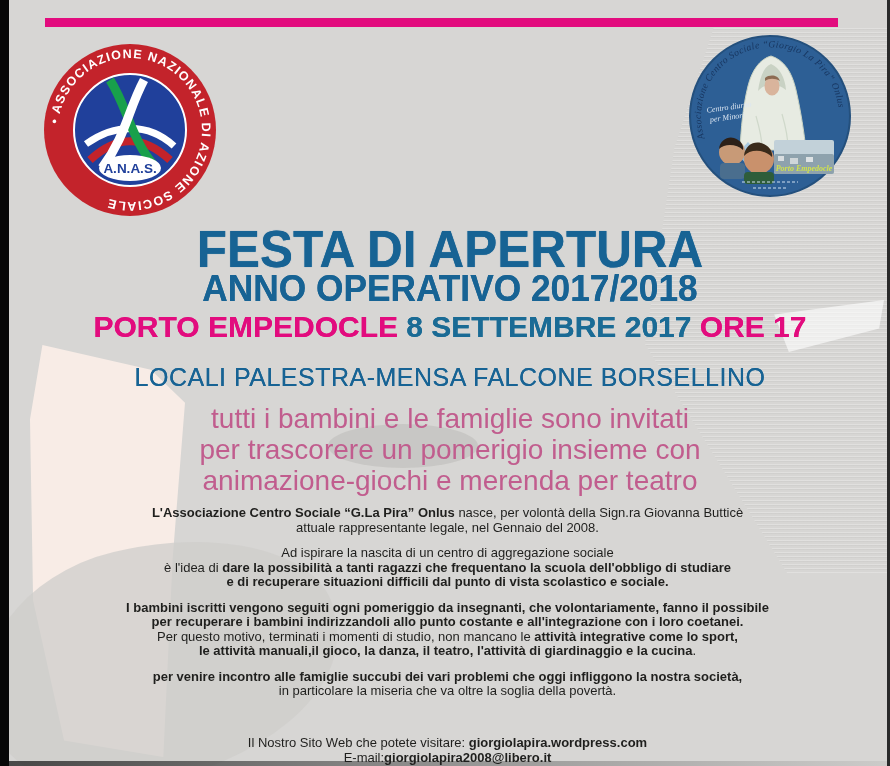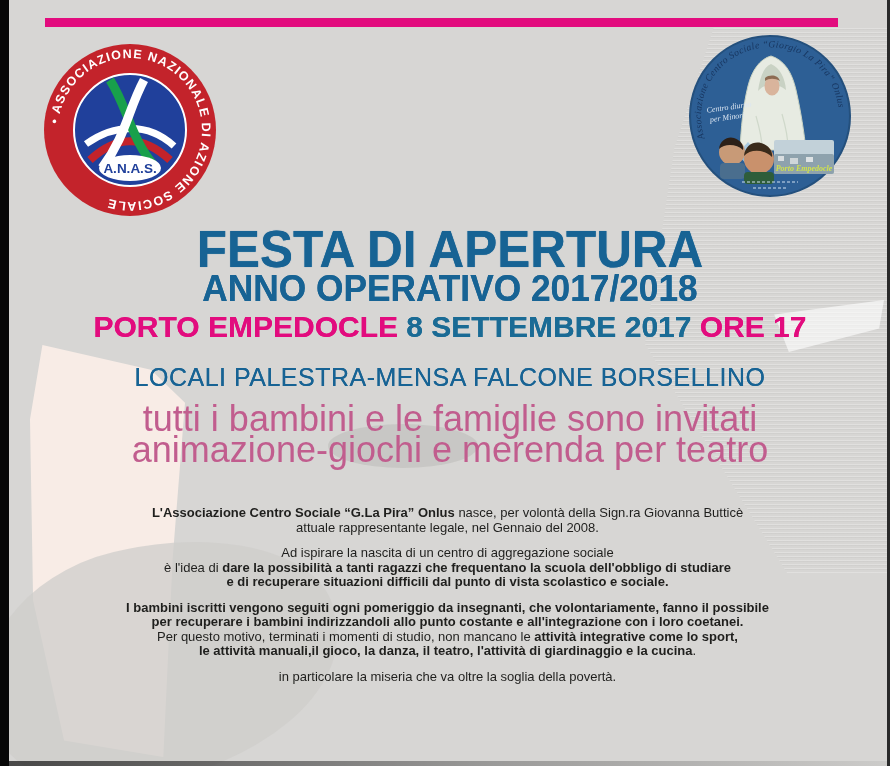--- a/index.html
+++ b/index.html
@@ -33,21 +33,21 @@
   
   .ctext { left:30px; right:20px; text-align:center; }
   .title1 { top:220px; font-size:51px; font-weight:bold; color:#176394;
             letter-spacing:0px; transform:scaleX(.97); text-shadow:0 0 .7px currentColor; }
   .title2 { top:268px; font-size:36px; font-weight:bold; color:#176394;
             transform:scaleX(.98); text-shadow:0 0 .6px currentColor; }
   .eventline { top:310px; font-size:30px; font-weight:bold; text-shadow:0 0 .6px currentColor; }
   .pink { color:#e20c7e; } .blue { color:#1a6b95; }
   .venue { top:363px; font-size:25px; font-weight:normal; color:#176394;
            letter-spacing:.5px; text-shadow:0 0 .5px currentColor; }
-  .invite { top:403px; font-size:36px; line-height:31px; color:#c15d8e; font-weight:400; }
+  .invite { top:403px; font-size:28px; line-height:31px; color:#c15d8e; font-weight:400; }
   
   .paragraphs { top:506px; left:75px; width:745px; text-align:center;
                 font-size:13px; line-height:14.5px; color:#1f1f1d; }
   .para { margin:0 0 11px 0; }
   .bline { white-space:nowrap;text-align:center; }
   .bold { font-weight:bold; }
   .footer { top:736px; left:75px; width:745px; text-align:center;
             font-size:13px; line-height:14.5px; color:#1f1f1d; }
 </style>
 </head>
@@ -134,38 +134,48 @@
   <div class="abs ctext title2">ANNO OPERATIVO 2017/2018</div>
 
   <div class="abs ctext eventline">
     <span class="pink">PORTO EMPEDOCLE </span><span class="blue">8 SETTEMBRE 2017 </span><span class="pink">ORE 17</span>
   </div>
 
   <div class="abs ctext venue">LOCALI PALESTRA-MENSA FALCONE BORSELLINO</div>
 
   <div class="abs ctext invite">
     <div>tutti i bambini e le famiglie sono invitati</div>
+    <div>per trascorere un pomerigio insieme con</div>
     <div>animazione-giochi e merenda per teatro</div>
   </div>
 
   <div class="abs paragraphs">
       <div class="para">
         <div class="bline"><span class="bold">L'Associazione Centro Sociale “G.La Pira” Onlus</span><span> nasce, per volontà della Sign.ra Giovanna Butticè</span></div>
         <div class="bline"><span>attuale rappresentante legale, nel Gennaio del 2008.</span></div>
       </div>
       <div class="para">
         <div class="bline"><span>Ad ispirare la nascita di un centro di aggregazione sociale</span></div>
         <div class="bline"><span>è l'idea di </span><span class="bold">dare la possibilità a tanti ragazzi che frequentano la scuola dell'obbligo di studiare</span></div>
         <div class="bline"><span class="bold">e di recuperare situazioni difficili dal punto di vista scolastico e sociale.</span></div>
       </div>
       <div class="para">
         <div class="bline"><span class="bold">I bambini iscritti vengono seguiti ogni pomeriggio da insegnanti, che volontariamente, fanno il possibile</span></div>
         <div class="bline"><span class="bold">per recuperare i bambini indirizzandoli allo punto costante e all'integrazione con i loro coetanei.</span></div>
         <div class="bline"><span>Per questo motivo, terminati i momenti di studio, non mancano le </span><span class="bold">attività integrative come lo sport,</span></div>
         <div class="bline"><span class="bold">le attività manuali,il gioco, la danza, il teatro, l'attività di giardinaggio e la cucina</span><span>.</span></div>
       </div>
       <div class="para">
+        <div class="bline"><span class="bold">per venire incontro alle famiglie succubi dei vari problemi che oggi infliggono la nostra società,</span></div>
         <div class="bline"><span>in particolare la miseria che va oltre la soglia della povertà.</span></div>
       </div>
     </div>
 
+  <div class="abs footer">
+    <div class="bline">
+      <span>Il Nostro Sito Web che potete visitare: </span><span class="bold">giorgiolapira.wordpress.com</span>
+    </div>
+    <div class="bline">
+      <span>E-mail:</span><span class="bold">giorgiolapira2008@libero.it</span>
+    </div>
+  </div>
 
 </div>
 
 </body></html>

